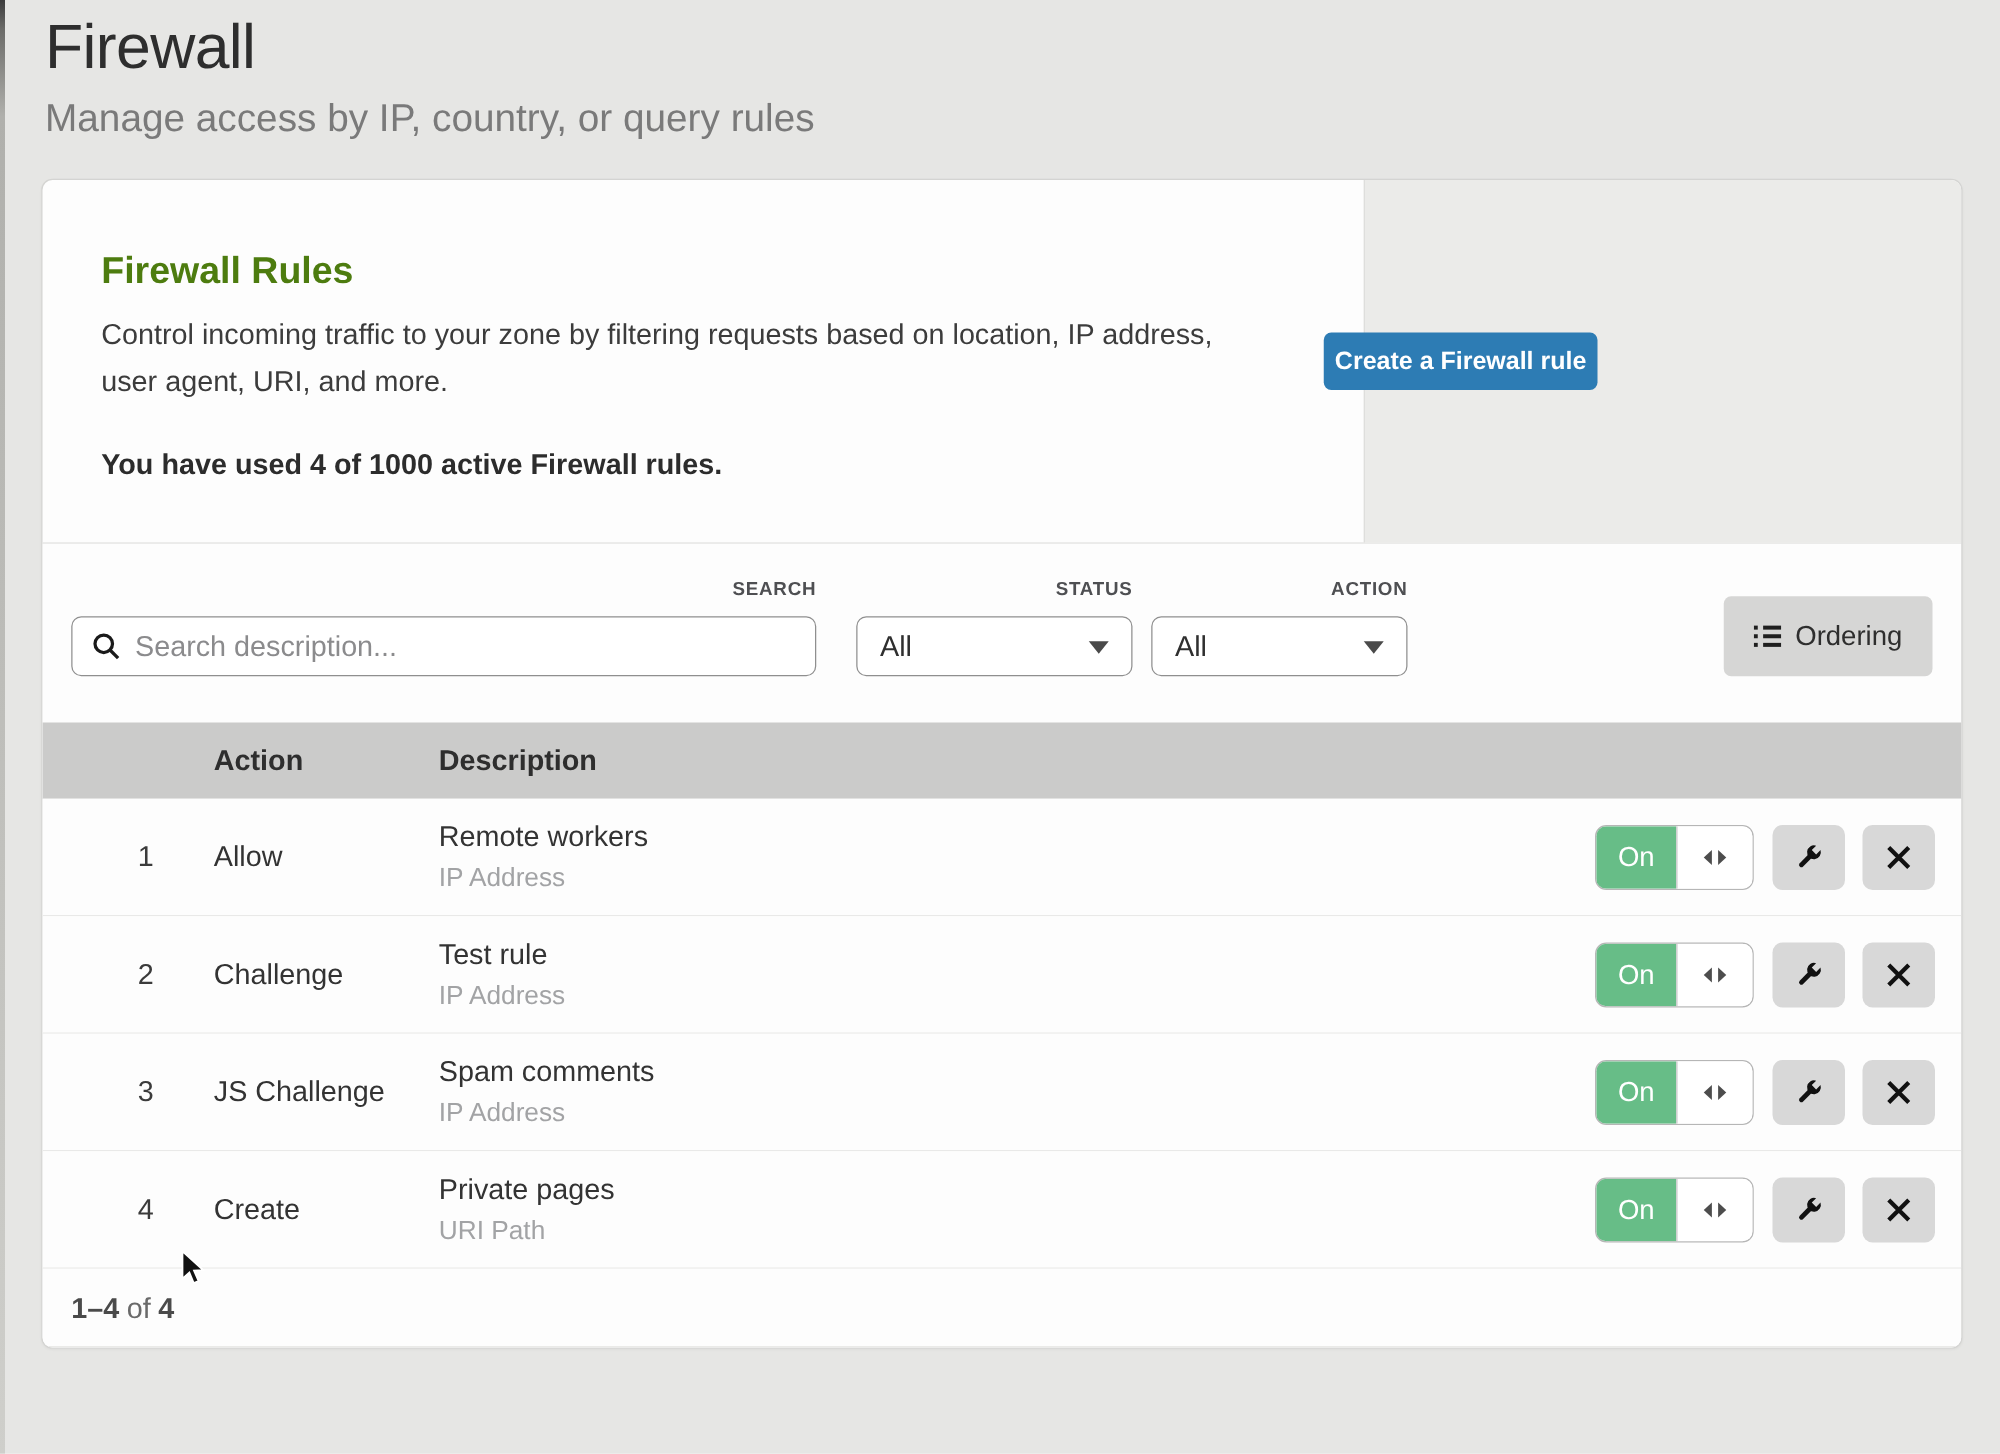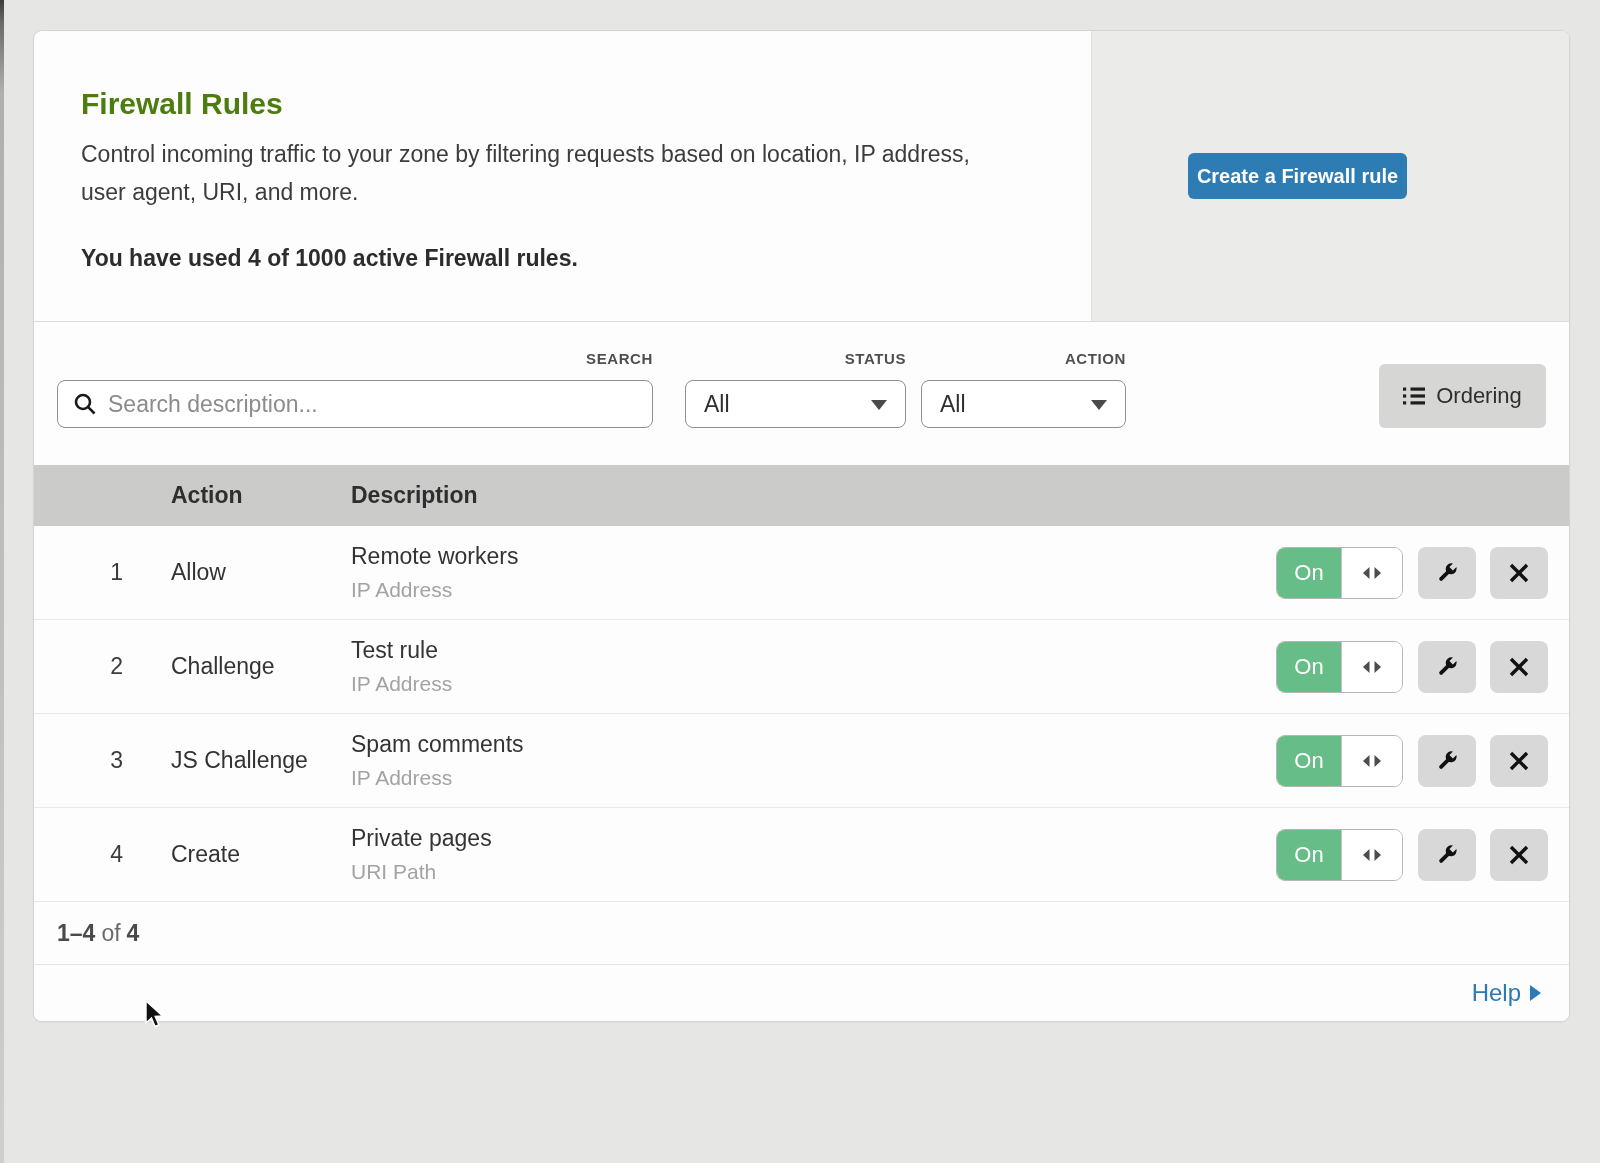--- a/index.html
+++ b/index.html
@@ -14,21 +14,21 @@
 
   .card { margin-top:30px; background:#fdfdfd; border:1px solid #d4d4d2; border-radius:9px;
           overflow:hidden; box-shadow:0 1px 2px rgba(0,0,0,0.04); }
 
   
   .card-top { display:flex; height:291px; border-bottom:1px solid #dcdcda; }
   .card-top-left { flex:0 0 1057px; padding:56px 47px 0 47px; }
   .rules-heading { font-size:30px; font-weight:600; color:#4d7c0f; line-height:34px; }
   .rules-desc { margin-top:14px; font-size:23px; line-height:38px; color:#3c3c3c; }
   .rules-usage { margin-top:34px; font-size:23px; font-weight:700; color:#2c2c2c; }
-  .card-top-right { flex:1; background:#ebebe9; border-left:1px solid #dededc; display:flex; align-items:center; justify-content:center; }
+  .card-top-right { flex:1; background:#ebebe9; border-left:1px solid #dededc; display:flex; align-items:center; }
   .btn-primary { border:none; background:#2d7cb4; color:#fff; font-family:inherit;
     font-size:20px; font-weight:600; width:219px; height:46px; border-radius:6px; position:relative; left:-33px; }
 
   
   .filters { height:143px; display:flex; align-items:flex-end; padding:0 23px 37px 23px; background:#fdfdfd; }
   .filter-group { display:flex; flex-direction:column;align-items:flex-end; }
   .fg-status { margin-left:32px; }
   .fg-action { margin-left:15px; }
   .filter-label { font-size:15px; font-weight:700; letter-spacing:0.6px; color:#4e4f52; margin-bottom:13px; }
   .input-box { height:48px; border:1px solid #8f8f8f; border-radius:8px; background:#fff; display:flex; align-items:center; }
@@ -72,20 +72,24 @@
   .help-arrow { width:0; height:0; border-top:8px solid transparent; border-bottom:8px solid transparent; border-left:11px solid #2a7ab8; }
 
   .cursor { position:absolute; left:144px; top:1000px; }
 </style>
 </head>
 <body>
 
 <div class="left-edge"></div>
 
 <div class="page">
+  <div class="page-header">
+    <h1 class="title">Firewall</h1>
+    <div class="subtitle">Manage access by IP, country, or query rules</div>
+  </div>
 
   <div class="card">
     <div class="card-top">
       <div class="card-top-left">
         <div class="rules-heading">Firewall Rules</div>
         <div class="rules-desc"><span>Control incoming traffic to your zone by filtering requests based on location, IP address,</span><br><span>user agent, URI, and more.</span></div>
         <div class="rules-usage">You have used 4 of 1000 active Firewall rules.</div>
       </div>
       <div class="card-top-right">
         <button class="btn-primary">Create a Firewall rule</button>
@@ -269,24 +273,18 @@
         </button>
       </div>
     </div>
 
     <div class="count-row">
       <span class="b">1–4</span>
       <span>of</span>
       <span class="b">4</span>
     </div>
 
-    <div class="help-row">
-      <a class="help-link" href="#">
-        <span>Help</span>
-        <span class="help-arrow"></span>
-      </a>
-    </div>
   </div>
 </div>
 
 <svg class="cursor" width="26" height="30" viewBox="0 0 26 30">
   <path d="M2 1 L2 23 L7.5 18 L11 26.5 L14.8 24.8 L11.2 16.5 L18.5 16 Z" fill="#111" stroke="#fff" stroke-width="1.4"></path>
 </svg>
 
 </body></html>

